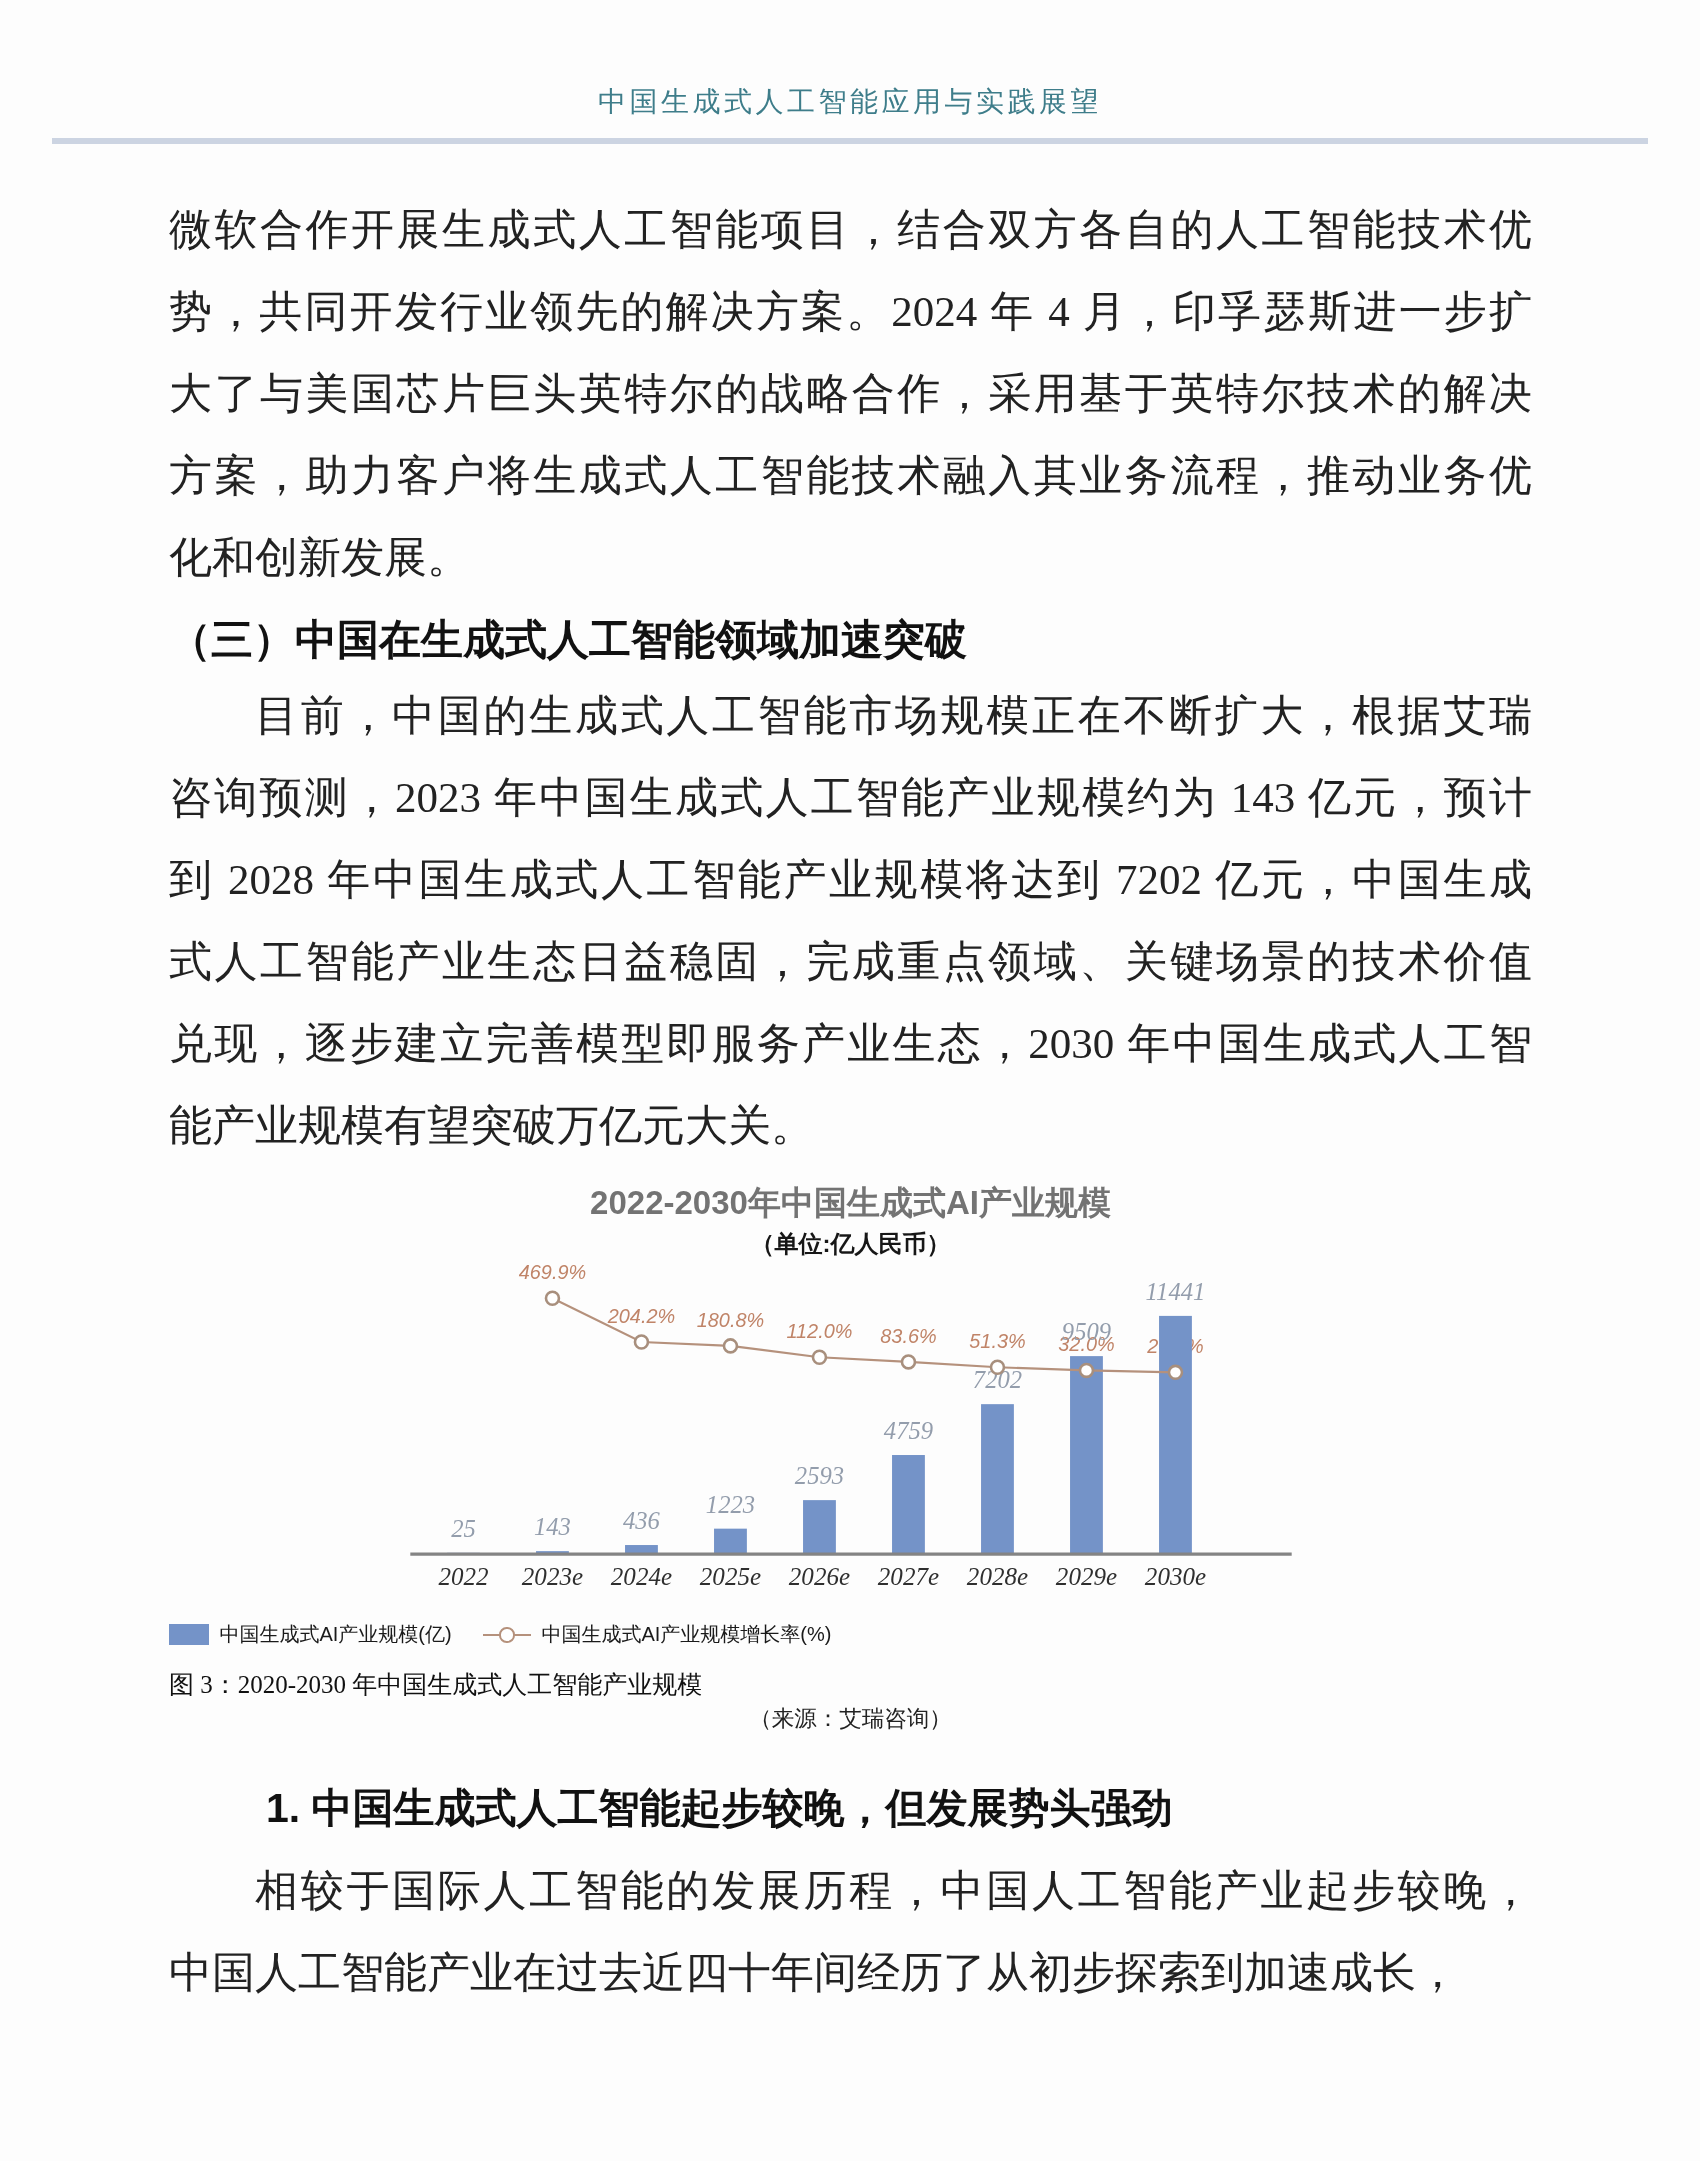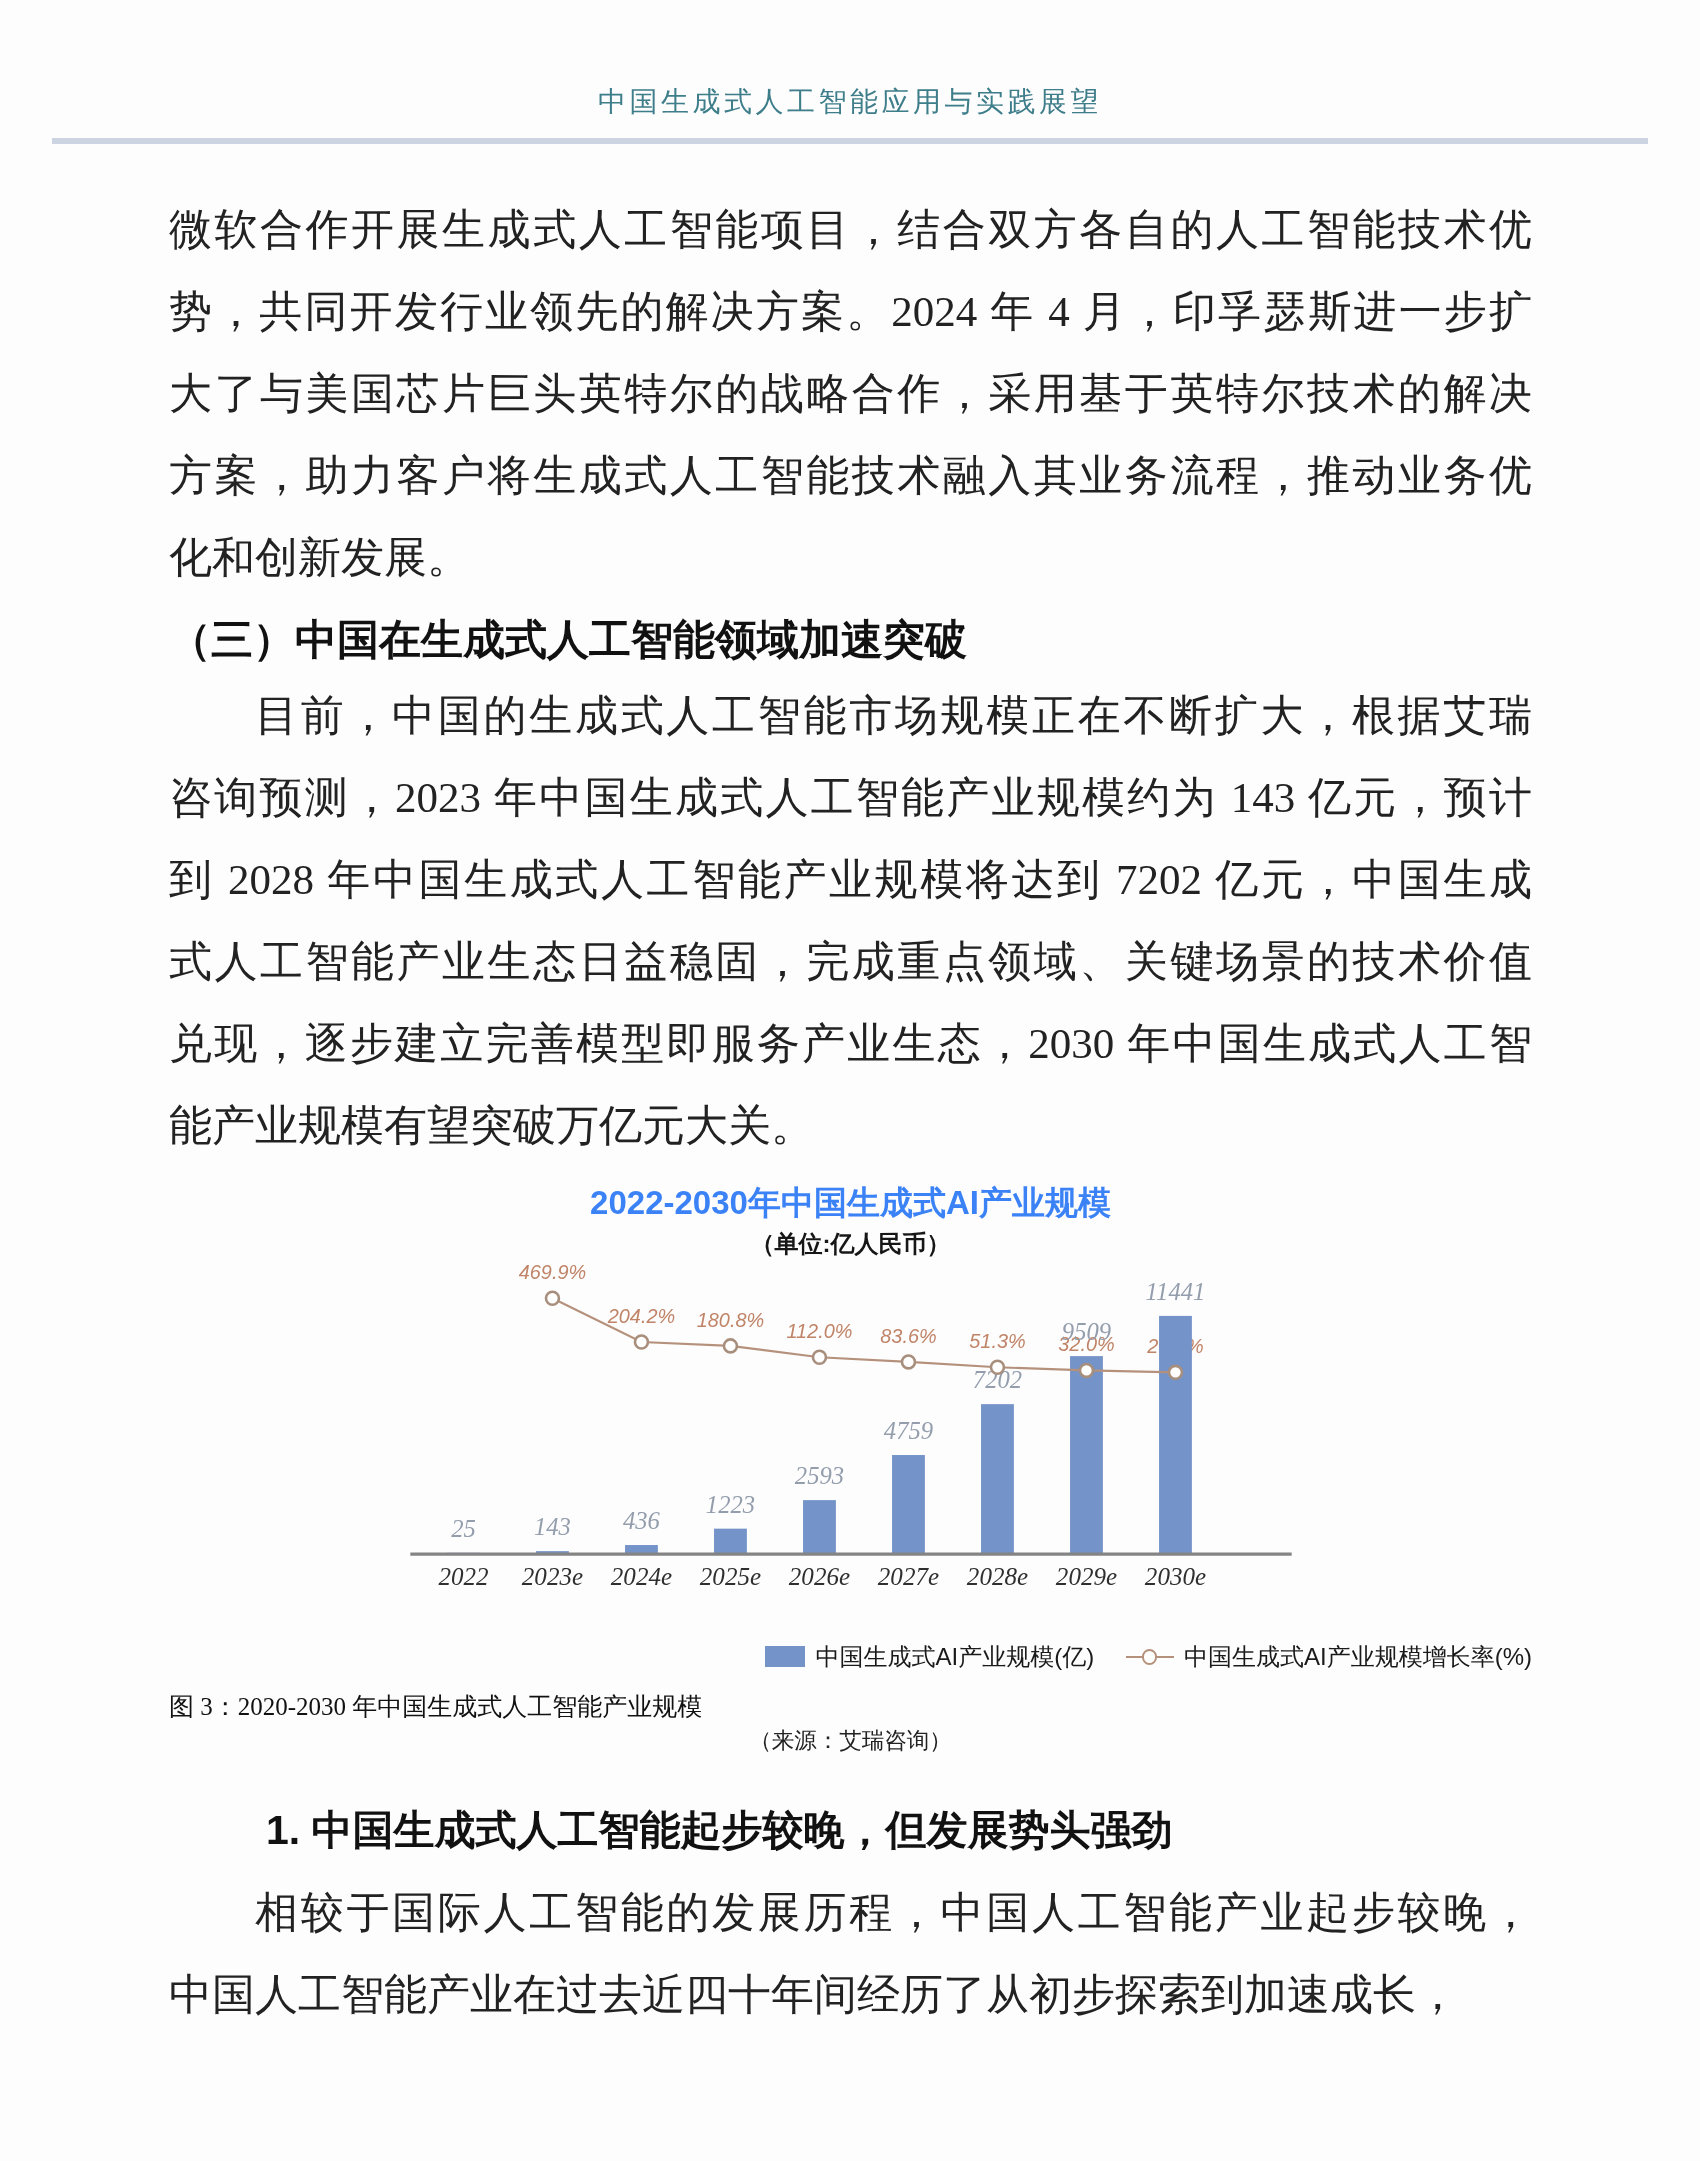--- a/index.html
+++ b/index.html
@@ -50,36 +50,36 @@
     color:#111;
   }
   #p2{margin-top:0;}
   
   .figure{margin:13px 0 0 0;}
   .chart-title{
     text-align:center;
     font-family:"Liberation Sans","DejaVu Sans",sans-serif;
     font-weight:bold;
     font-size:33px;line-height:45px;
-    color:#3b82f6;
+    color:#737373;
   }
   .chart-subtitle{
     text-align:center;
     font-family:"Liberation Sans","DejaVu Sans",sans-serif;
     font-weight:bold;
     font-size:24px;line-height:37px;
     color:#161616;
   }
   .chart-wrap{width:916px;margin:-6.5px auto 0 auto;font-style:italic;}
   .legend{
-    margin-top:50px;
-    display:flex;justify-content:flex-end;align-items:center;
+    margin-top:28px;
+    display:flex;justify-content:flex-start;align-items:center;
     gap:10.4px;
     font-family:"Liberation Sans","DejaVu Sans",sans-serif;
-    font-size:24px;color:#1a1a1a;
+    font-size:20px;color:#1a1a1a;
     height:24px;
   }
   .legend-swatch{
     display:inline-block;width:40px;height:21.6px;
     background:#7493c8;
   }
   .legend-line{
     position:relative;display:inline-block;
     width:48px;height:21.6px;margin-left:21px;
   }

